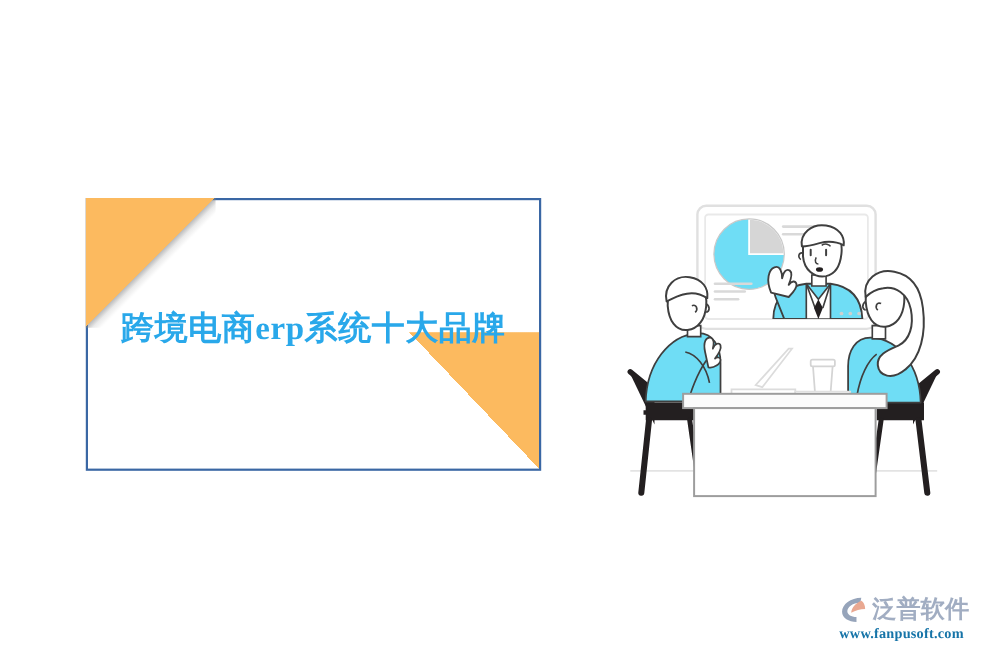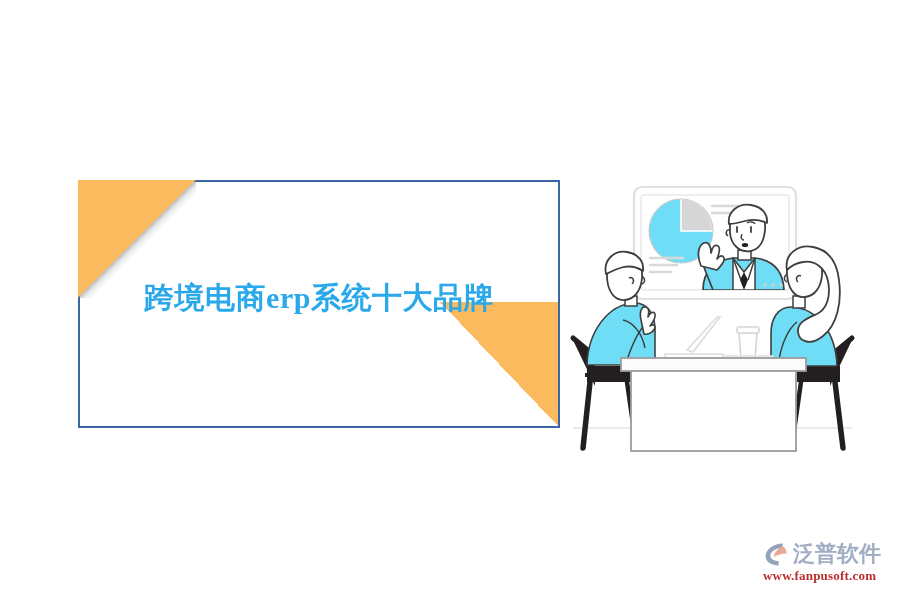--- a/index.html
+++ b/index.html
@@ -13,21 +13,21 @@
     position: relative;
     overflow: hidden;
     font-family: "Liberation Sans", sans-serif;
   }
 
   
   #banner-frame {
     position: absolute;
     left: 78px;
     top: 180px;
-    width: 482px;
+    width: 414px;
     height: 248px;
     box-sizing: border-box;
     border: 2px solid #3a67a4;
     background: #ffffff;
     overflow: hidden;
   }
 
   
   #corner-triangle-top-left {
     position: absolute;
@@ -115,21 +115,21 @@
     color: #9aa7bd;
     letter-spacing: 0px;
     line-height: 1;
   }
   #watermark-url {
     margin-top: 1px;
     margin-left: 1px;
     font-family: "Liberation Serif", serif;
     font-weight: bold;
     font-size: 13px;
-    color: #b91c1c;
+    color: #0369a1;
     letter-spacing: 0.2px;
     line-height: 1;
   }
 </style>
 </head>
 <body>
 
 <div id="banner-shadow"></div>
 
 <div id="banner-frame">

